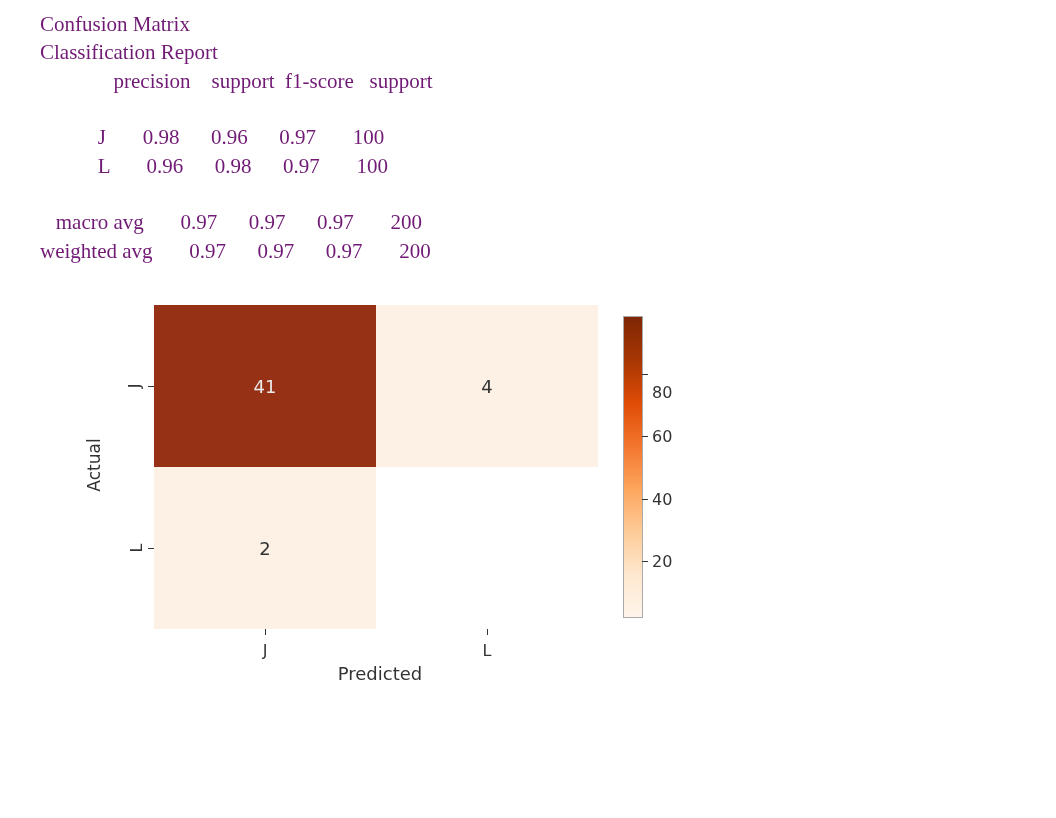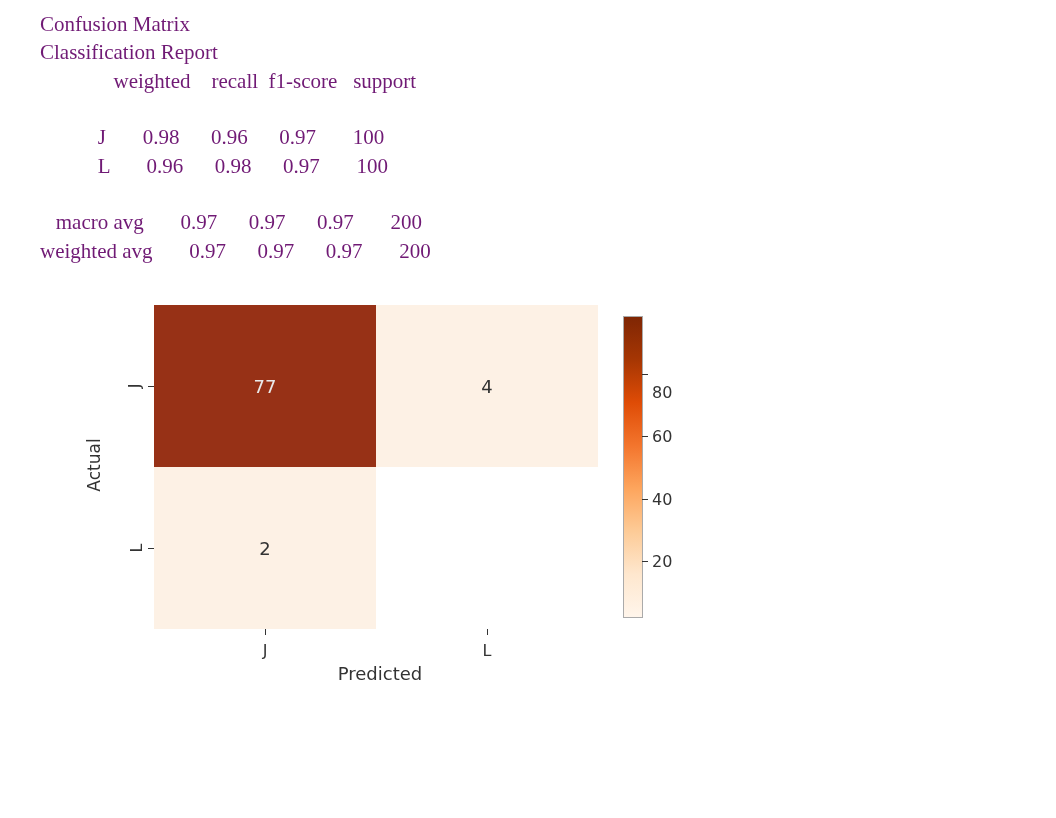--- a/index.html
+++ b/index.html
@@ -114,32 +114,32 @@
     font-size: 16px;
   }
 </style>
 </head>
 <body>
 
 <div class="page">
 
   <div class="mono">Confusion Matrix</div>
   <div class="mono">Classification Report</div>
-  <div class="mono">              weighted    recall  f1-score   support</div>
+  <div class="mono">              precision    support  f1-score   support</div>
   <div class="mono"> </div>
   <div class="mono">           J       0.98      0.96      0.97       100</div>
   <div class="mono">           L       0.96      0.98      0.97       100</div>
   <div class="mono"> </div>
   <div class="mono">   macro avg       0.97      0.97      0.97       200</div>
   <div class="mono">weighted avg       0.97      0.97      0.97       200</div>
 
   <div class="heatmap-outer">
 
     <div class="grid">
-      <div class="cell cell-high">77</div>
+      <div class="cell cell-high">41</div>
       <div class="cell cell-low">4</div>
       <div class="cell cell-low">2</div>
     </div>
 
     <div class="ytick-mark" style="top:81px"></div>
     <div class="ytick" style="top:81px">J</div>
     <div class="ytick-mark" style="top:243px"></div>
     <div class="ytick" style="top:243px">L</div>
 
     <div class="xtick-mark" style="left:211px"></div>

